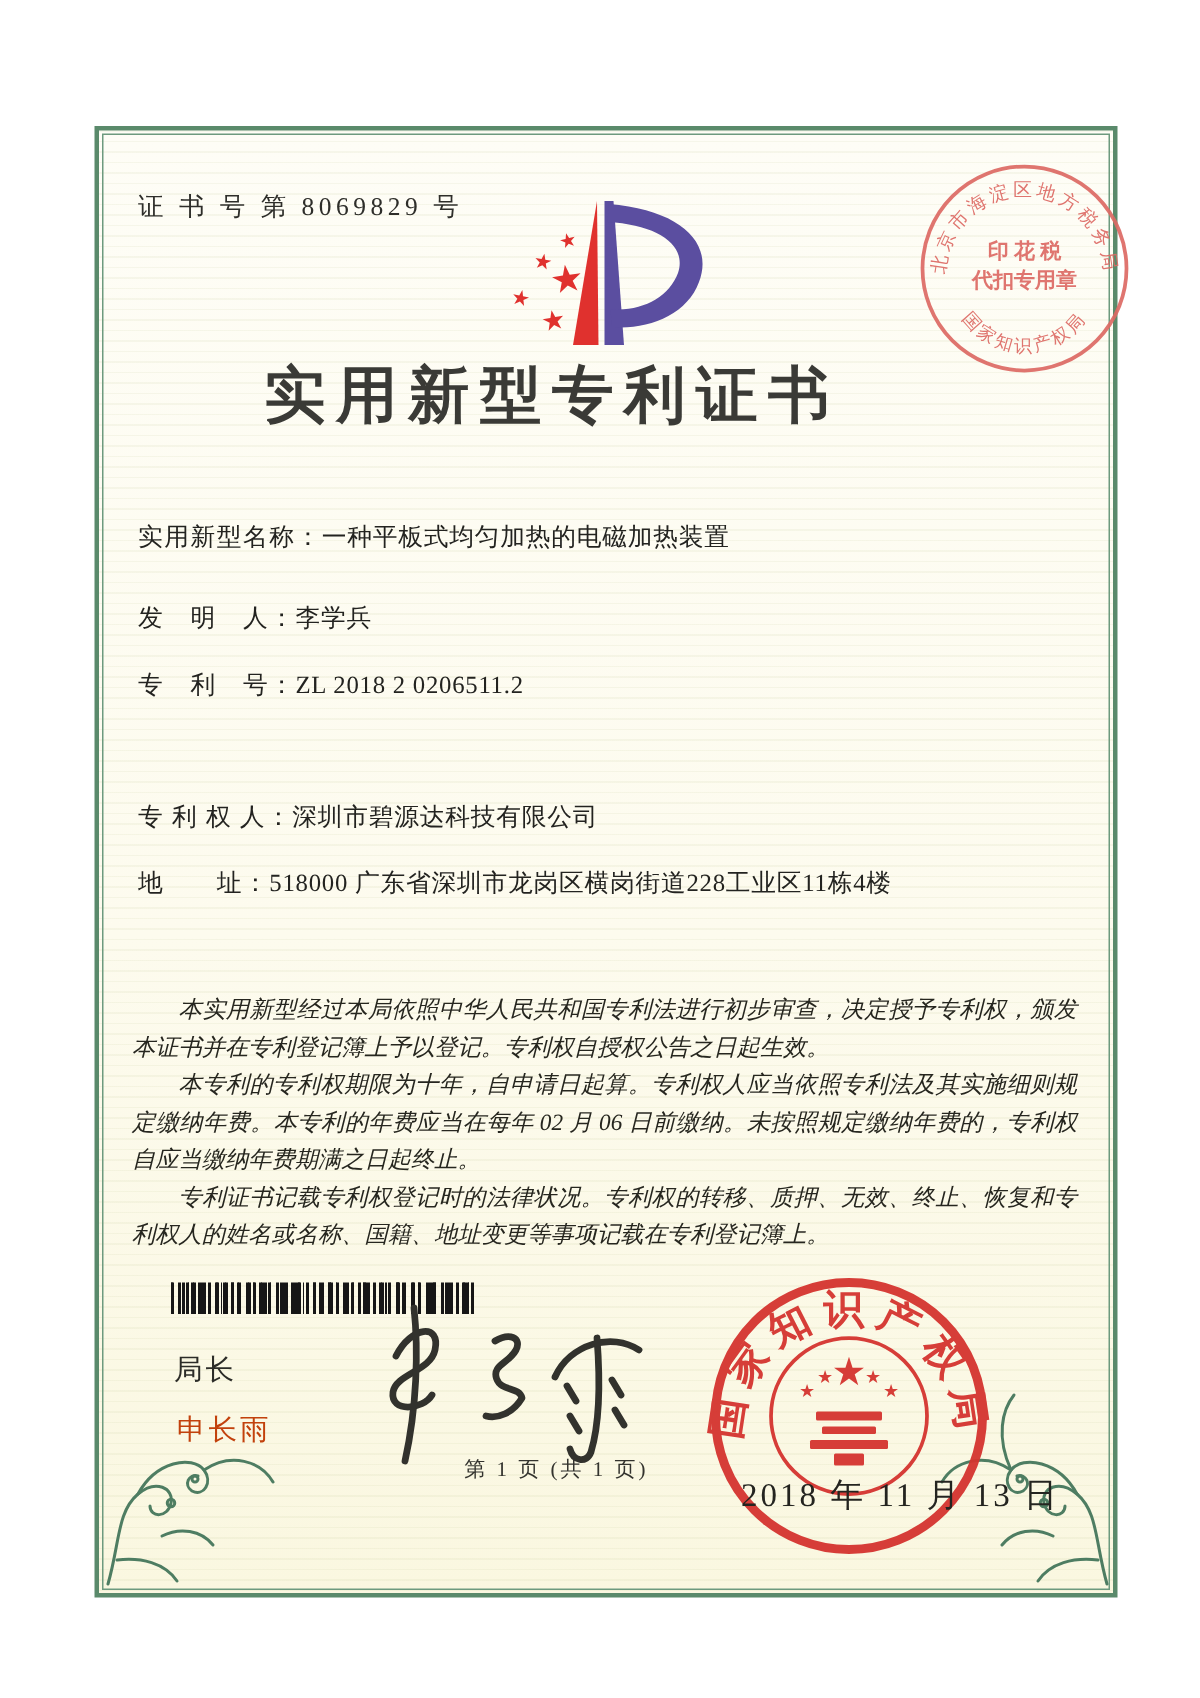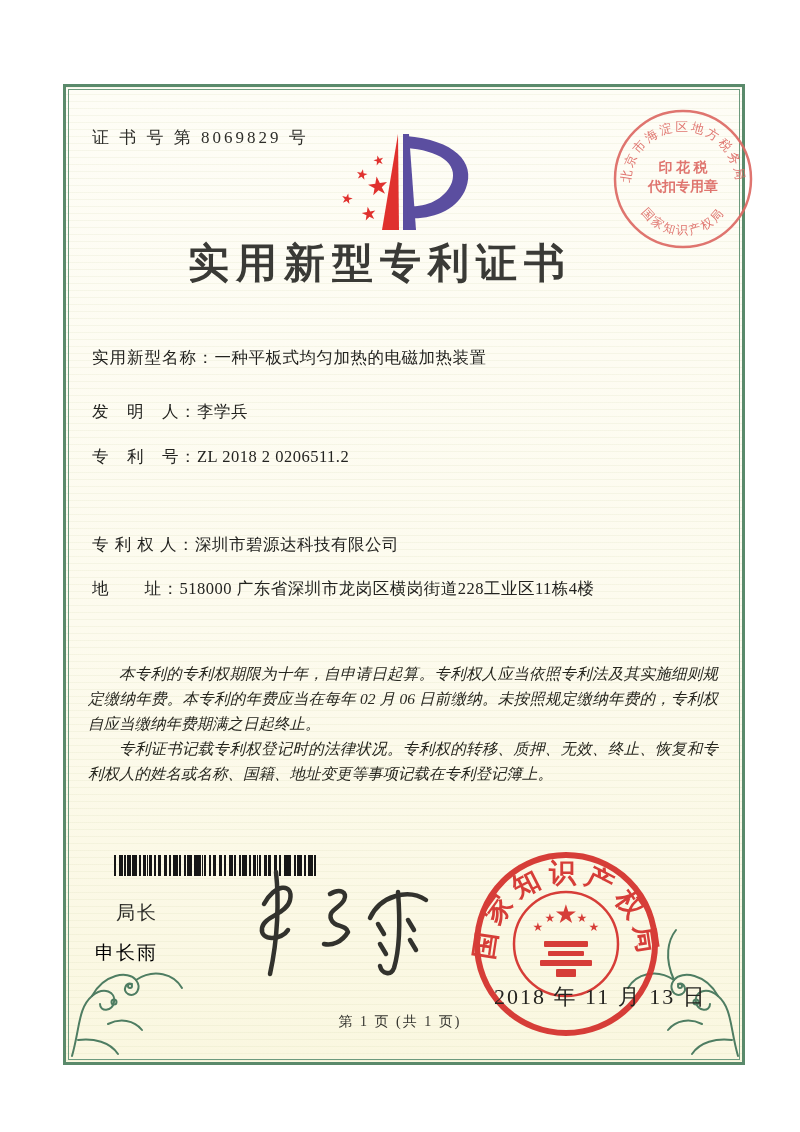--- a/index.html
+++ b/index.html
@@ -18,50 +18,50 @@
   .frame-inner {
     position:absolute; left:2px; top:2px; right:2px; bottom:2px;
     border:1px solid #6d9a7e; pointer-events:none;
   }
   .cert-no {
     position:absolute; left:92px; top:126px; font-size:17px; letter-spacing:3px; color:#2e2e2a;
   }
   .logo { position:absolute; left:322px; top:126px; width:154px; height:114px; }
   .tax-stamp { position:absolute; left:596px; top:92px; width:174px; height:174px; z-index:5; opacity:0.92; }
   .title {
-    position:absolute; left:16px; top:236px; width:728px; text-align:center;
+    position:absolute; left:4px; top:236px; width:728px; text-align:center;
     font-size:41px; font-weight:700; letter-spacing:7px; color:#3a3a36;
   }
   .field-row { position:absolute; left:92px; width:640px; font-size:16.5px; color:#232320; }
   .flabel { letter-spacing:1px; }
   .fvalue { letter-spacing:0.5px; }
   .grant-no { position:absolute; left:363px; top:0; white-space:nowrap; }
   .paras {
     position:absolute; left:88px; top:661px; width:630px;
     font-size:15.5px; line-height:25px; color:#26261f;
     font-style:italic; text-align:justify;
   }
   .paras p { text-indent:2em; margin:0; }
   .barcode {
     position:absolute; left:114px; top:855px; width:202px; height:21px;
     background-image:
       repeating-linear-gradient(90deg,#161616 0 2px,transparent 2px 5px),
       repeating-linear-gradient(90deg,#161616 0 1px,transparent 1px 7px,#161616 7px 9px,transparent 9px 11px),
       repeating-linear-gradient(90deg,transparent 0 13px,#161616 13px 15px,transparent 15px 23px);
   }
   .signer-title { position:absolute; left:116px; top:900px; font-size:19px; color:#2c2c28; letter-spacing:2px; }
-  .signer-name  { position:absolute; left:95px; top:940px; font-size:19px; color:#000000; letter-spacing:2px; }
+  .signer-name  { position:absolute; left:118px; top:940px; font-size:19px; color:#c2410c; letter-spacing:2px; }
   .signature { position:absolute; left:212px; top:866px; width:232px; height:118px; }
   .seal { position:absolute; left:468px; top:845px; width:196px; height:196px; z-index:4; opacity:0.95; }
   .seal-date {
     position:absolute; left:494px; top:982px; font-size:22px; letter-spacing:2px;
     color:#242420; z-index:6; white-space:nowrap;
   }
   .footer {
-    position:absolute; left:0; top:1013px; width:800px; text-align:center;
+    position:absolute; left:0; top:971px; width:742px; text-align:center;
     font-size:14px; color:#33332e; letter-spacing:2px;
   }
   .ornament { position:absolute; width:120px; height:132px; z-index:1; }
   .ornament-bl { left:68px; top:928px; }
   .ornament-br { left:622px; top:928px; transform:scaleX(-1); }
 </style>
 </head>
 <body>
 
 <div class="page">
@@ -137,20 +137,21 @@
     <span class="flabel">专　利　号：</span><span class="fvalue">ZL 2018 2 0206511.2</span>
   </div>
   <div class="field-row" style="top:534px">
     <span class="flabel">专 利 权 人：</span><span class="fvalue">深圳市碧源达科技有限公司</span>
   </div>
   <div class="field-row" style="top:578px">
     <span class="flabel">地　　址：</span><span class="fvalue">518000 广东省深圳市龙岗区横岗街道228工业区11栋4楼</span>
   </div>
 
   <div class="paras">
+    <p>本实用新型经过本局依照中华人民共和国专利法进行初步审查，决定授予专利权，颁发本证书并在专利登记簿上予以登记。专利权自授权公告之日起生效。</p>
     <p>本专利的专利权期限为十年，自申请日起算。专利权人应当依照专利法及其实施细则规定缴纳年费。本专利的年费应当在每年 02 月 06 日前缴纳。未按照规定缴纳年费的，专利权自应当缴纳年费期满之日起终止。</p>
     <p>专利证书记载专利权登记时的法律状况。专利权的转移、质押、无效、终止、恢复和专利权人的姓名或名称、国籍、地址变更等事项记载在专利登记簿上。</p>
   </div>
 
   <div class="barcode"></div>
 
   <div class="signer-title">局长</div>
   <div class="signer-name">申长雨</div>
 
   <svg class="signature" viewBox="0 0 232 118">

